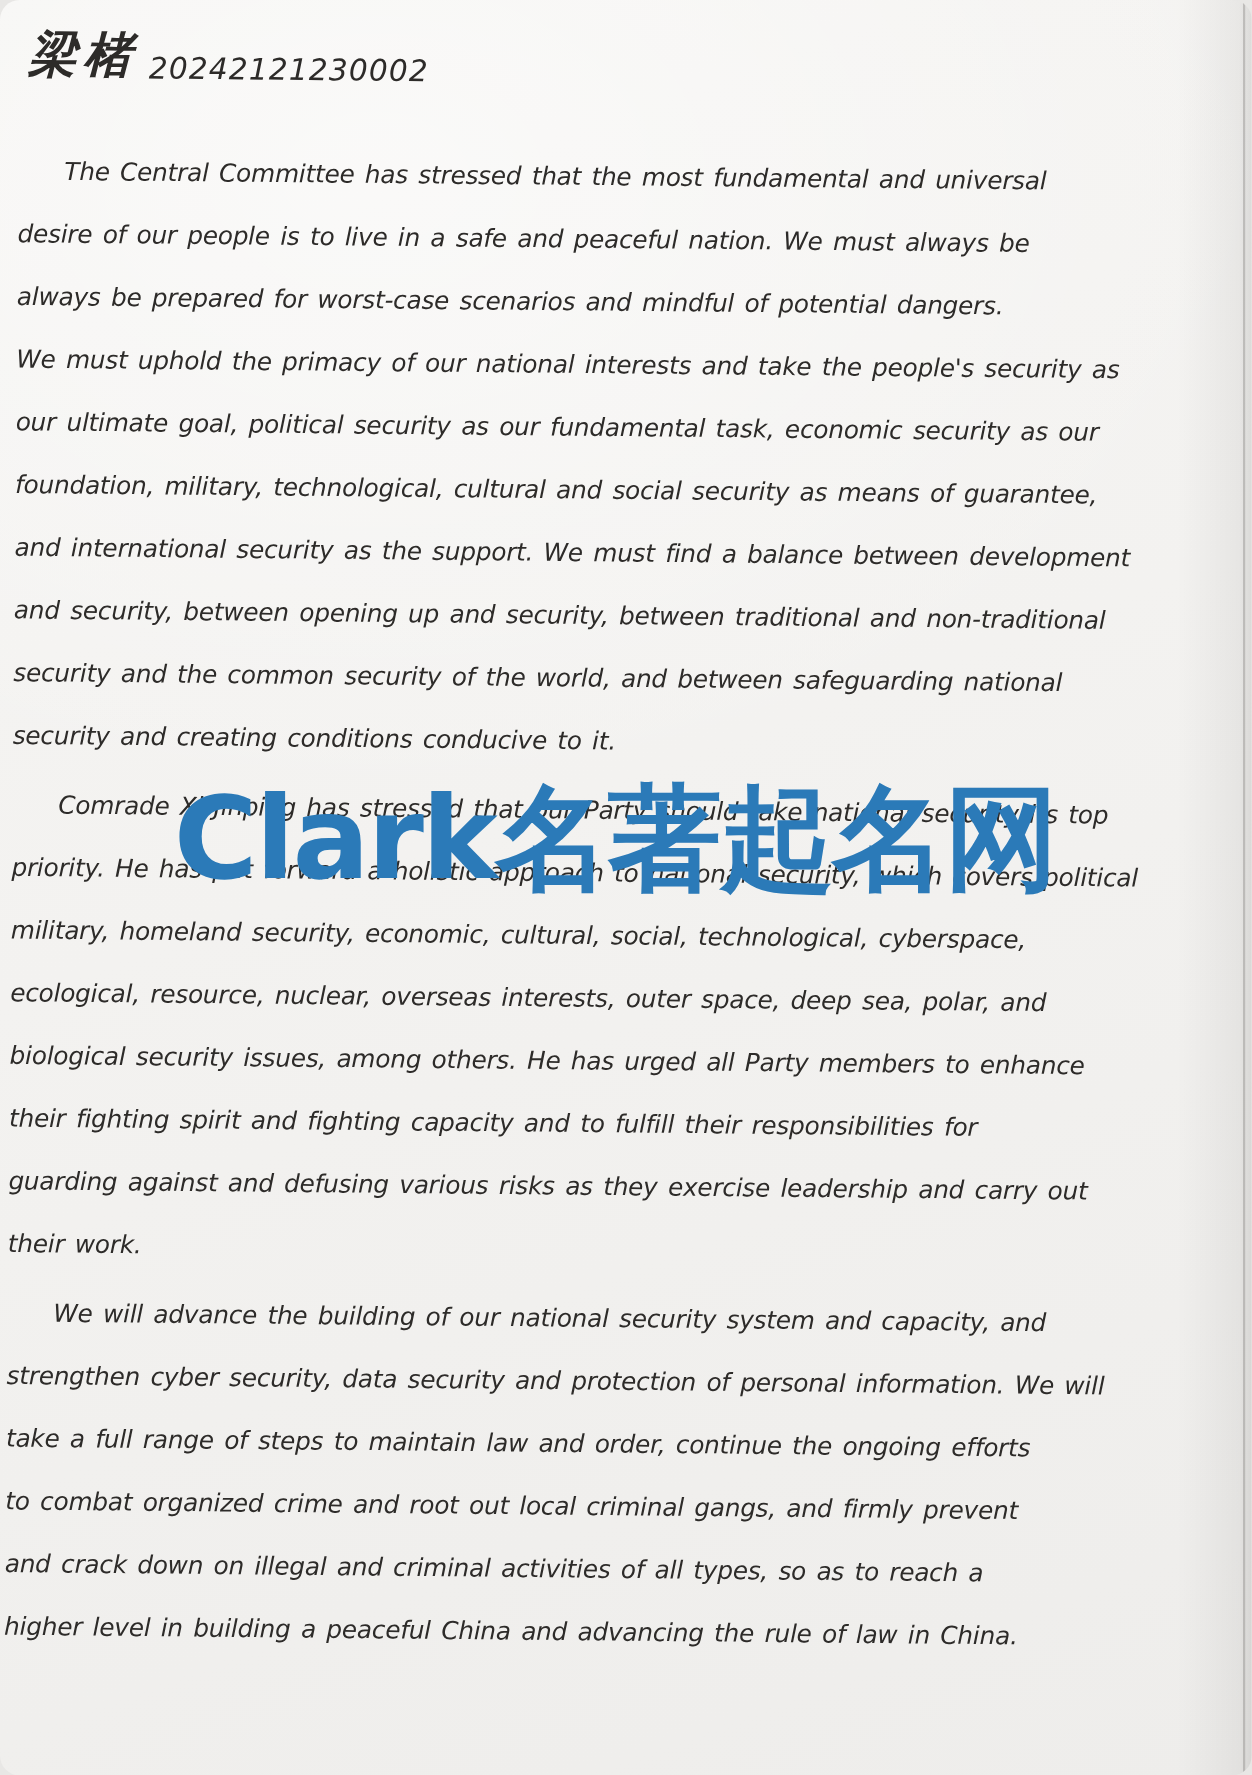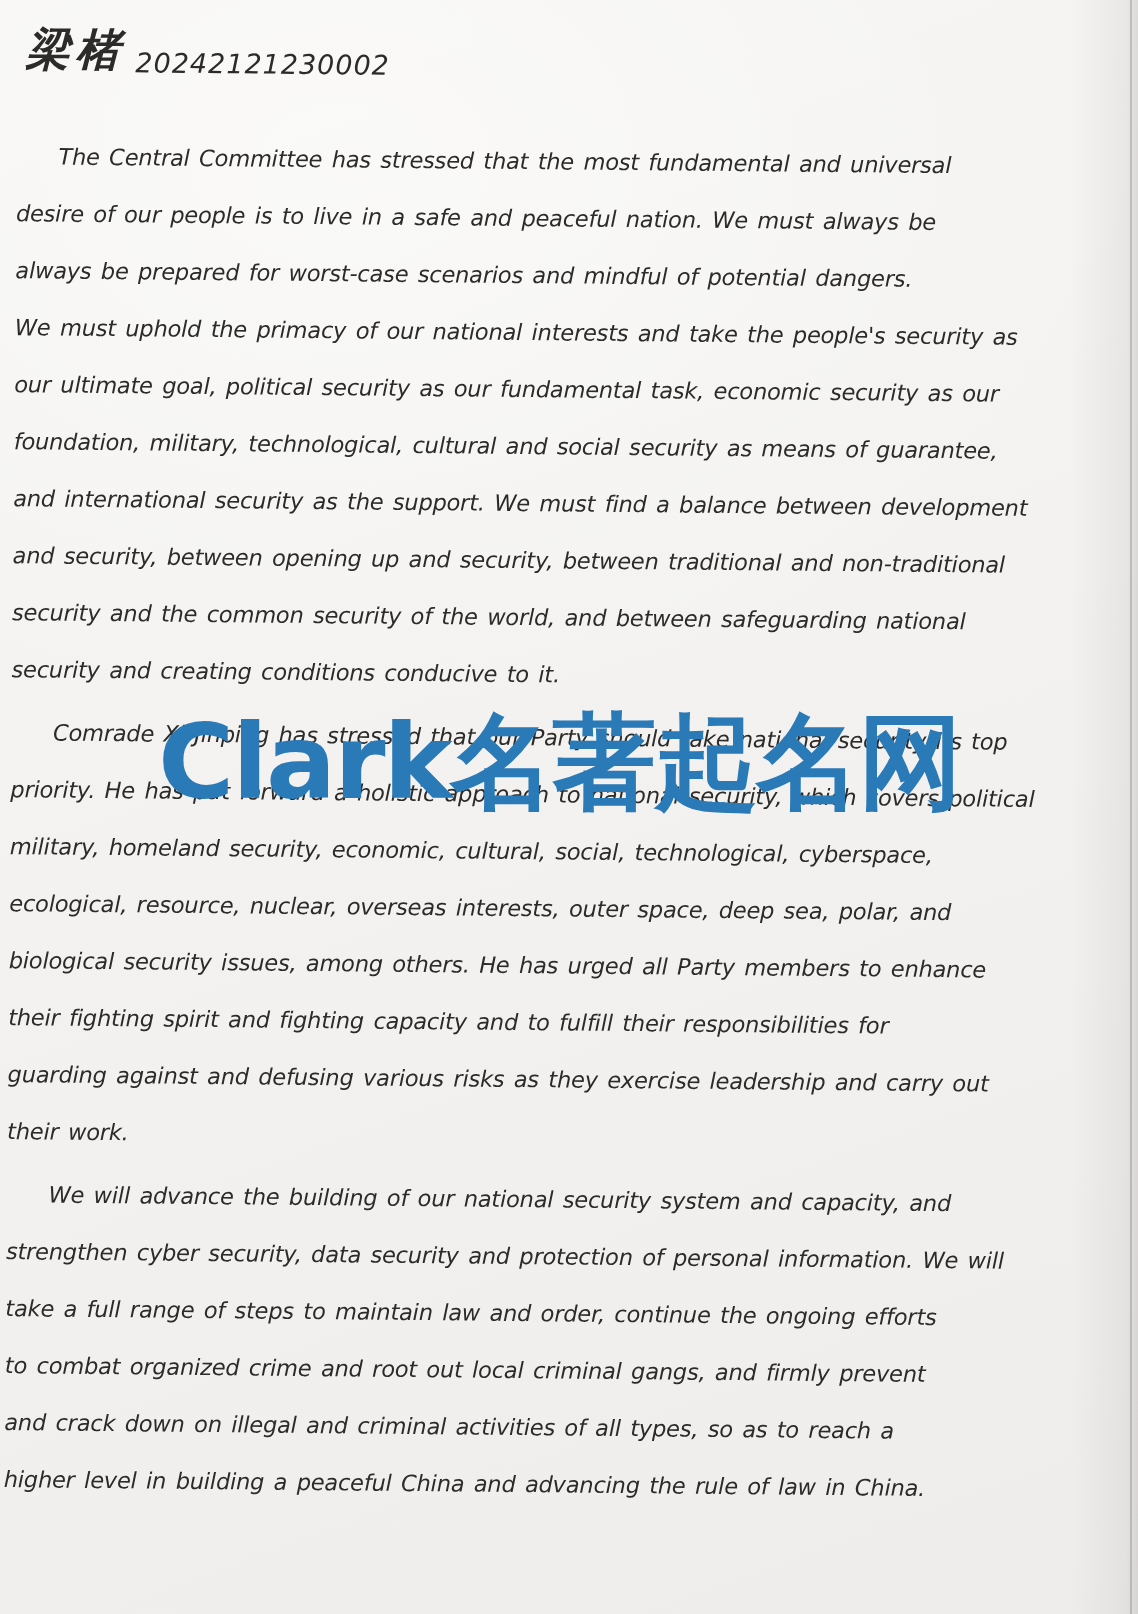--- a/index.html
+++ b/index.html
@@ -10,20 +10,21 @@
     overflow: hidden;
     background: #e8e7e5;
     font-family: "DejaVu Sans", sans-serif;
   }
   .paper {
     position: relative;
     width: 1138px;
     height: 1614px;
     background: linear-gradient(160deg, #f6f5f3 0%, #f3f2f0 45%, #eeedeb 100%);
     overflow: hidden;
+    border-radius: 18px;
   }
   
   .paper::before {
     content: "";
     position: absolute;
     inset: 0;
     background:
       radial-gradient(120% 60% at 30% 10%, rgba(255,255,255,0.5), rgba(255,255,255,0) 60%),
       linear-gradient(90deg, rgba(0,0,0,0) 94%, rgba(0,0,0,0.05) 99%, rgba(0,0,0,0.10) 100%);
     pointer-events: none;

